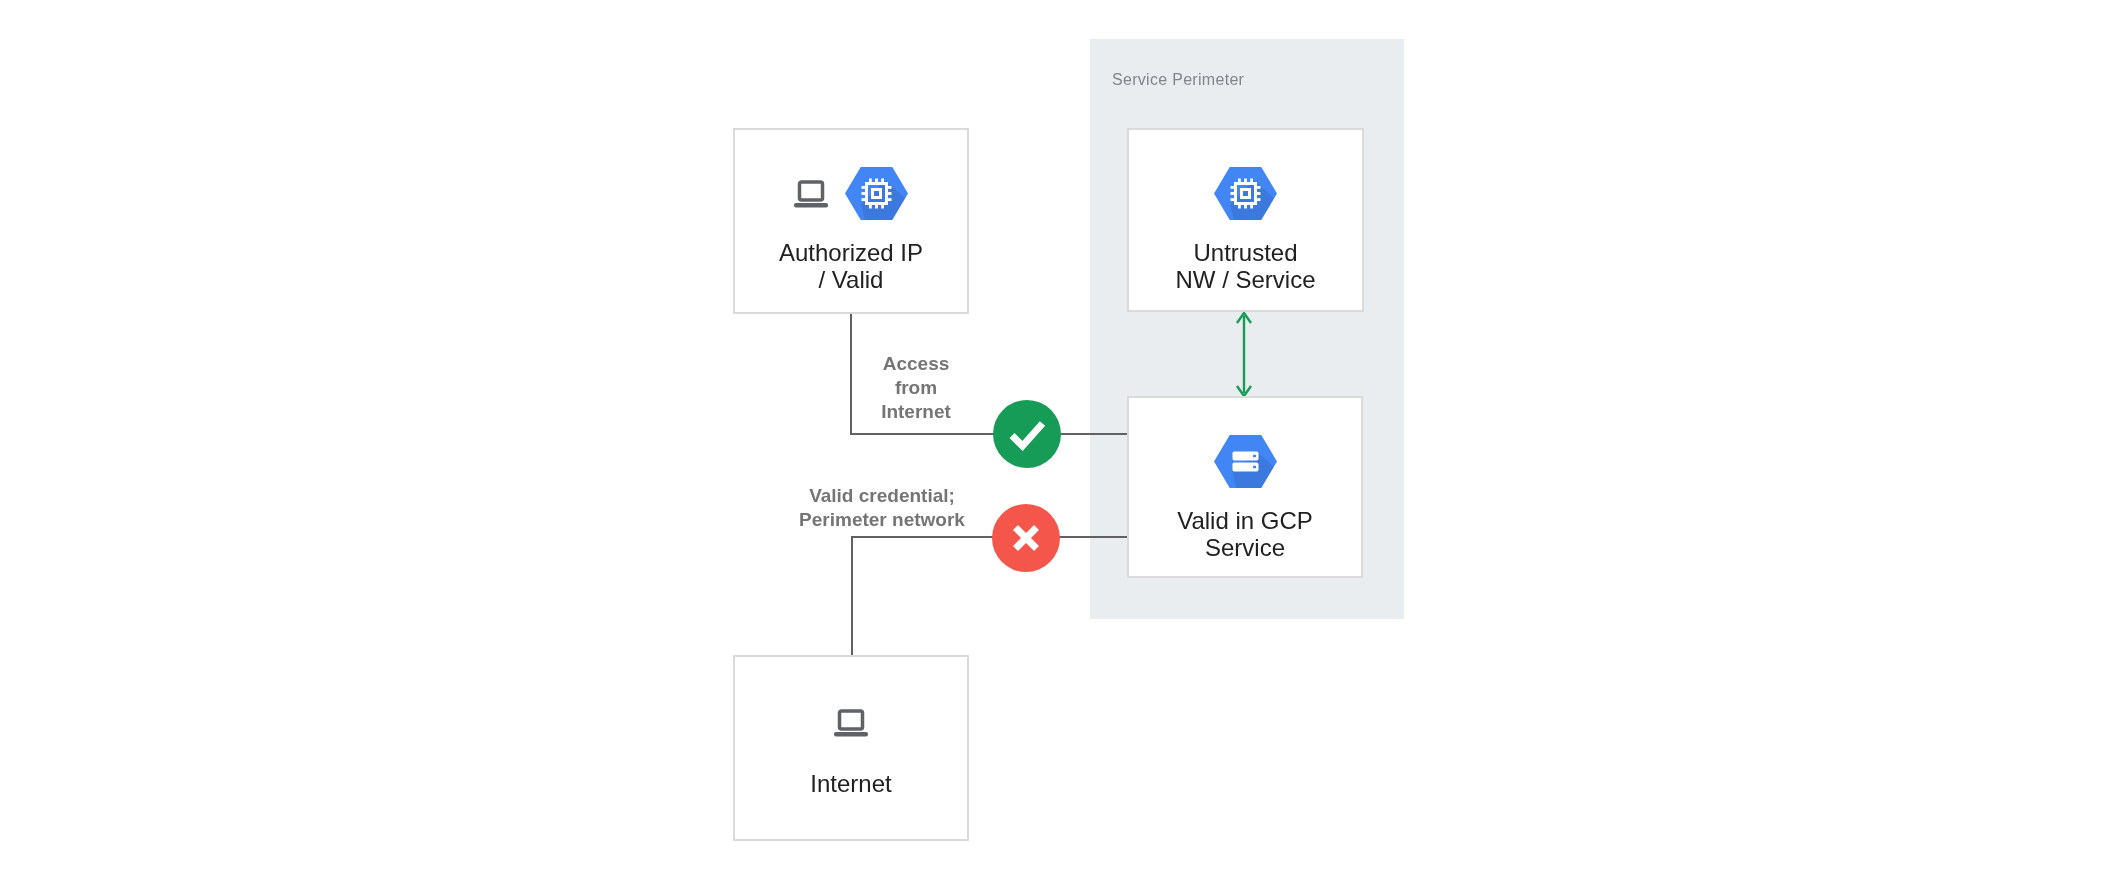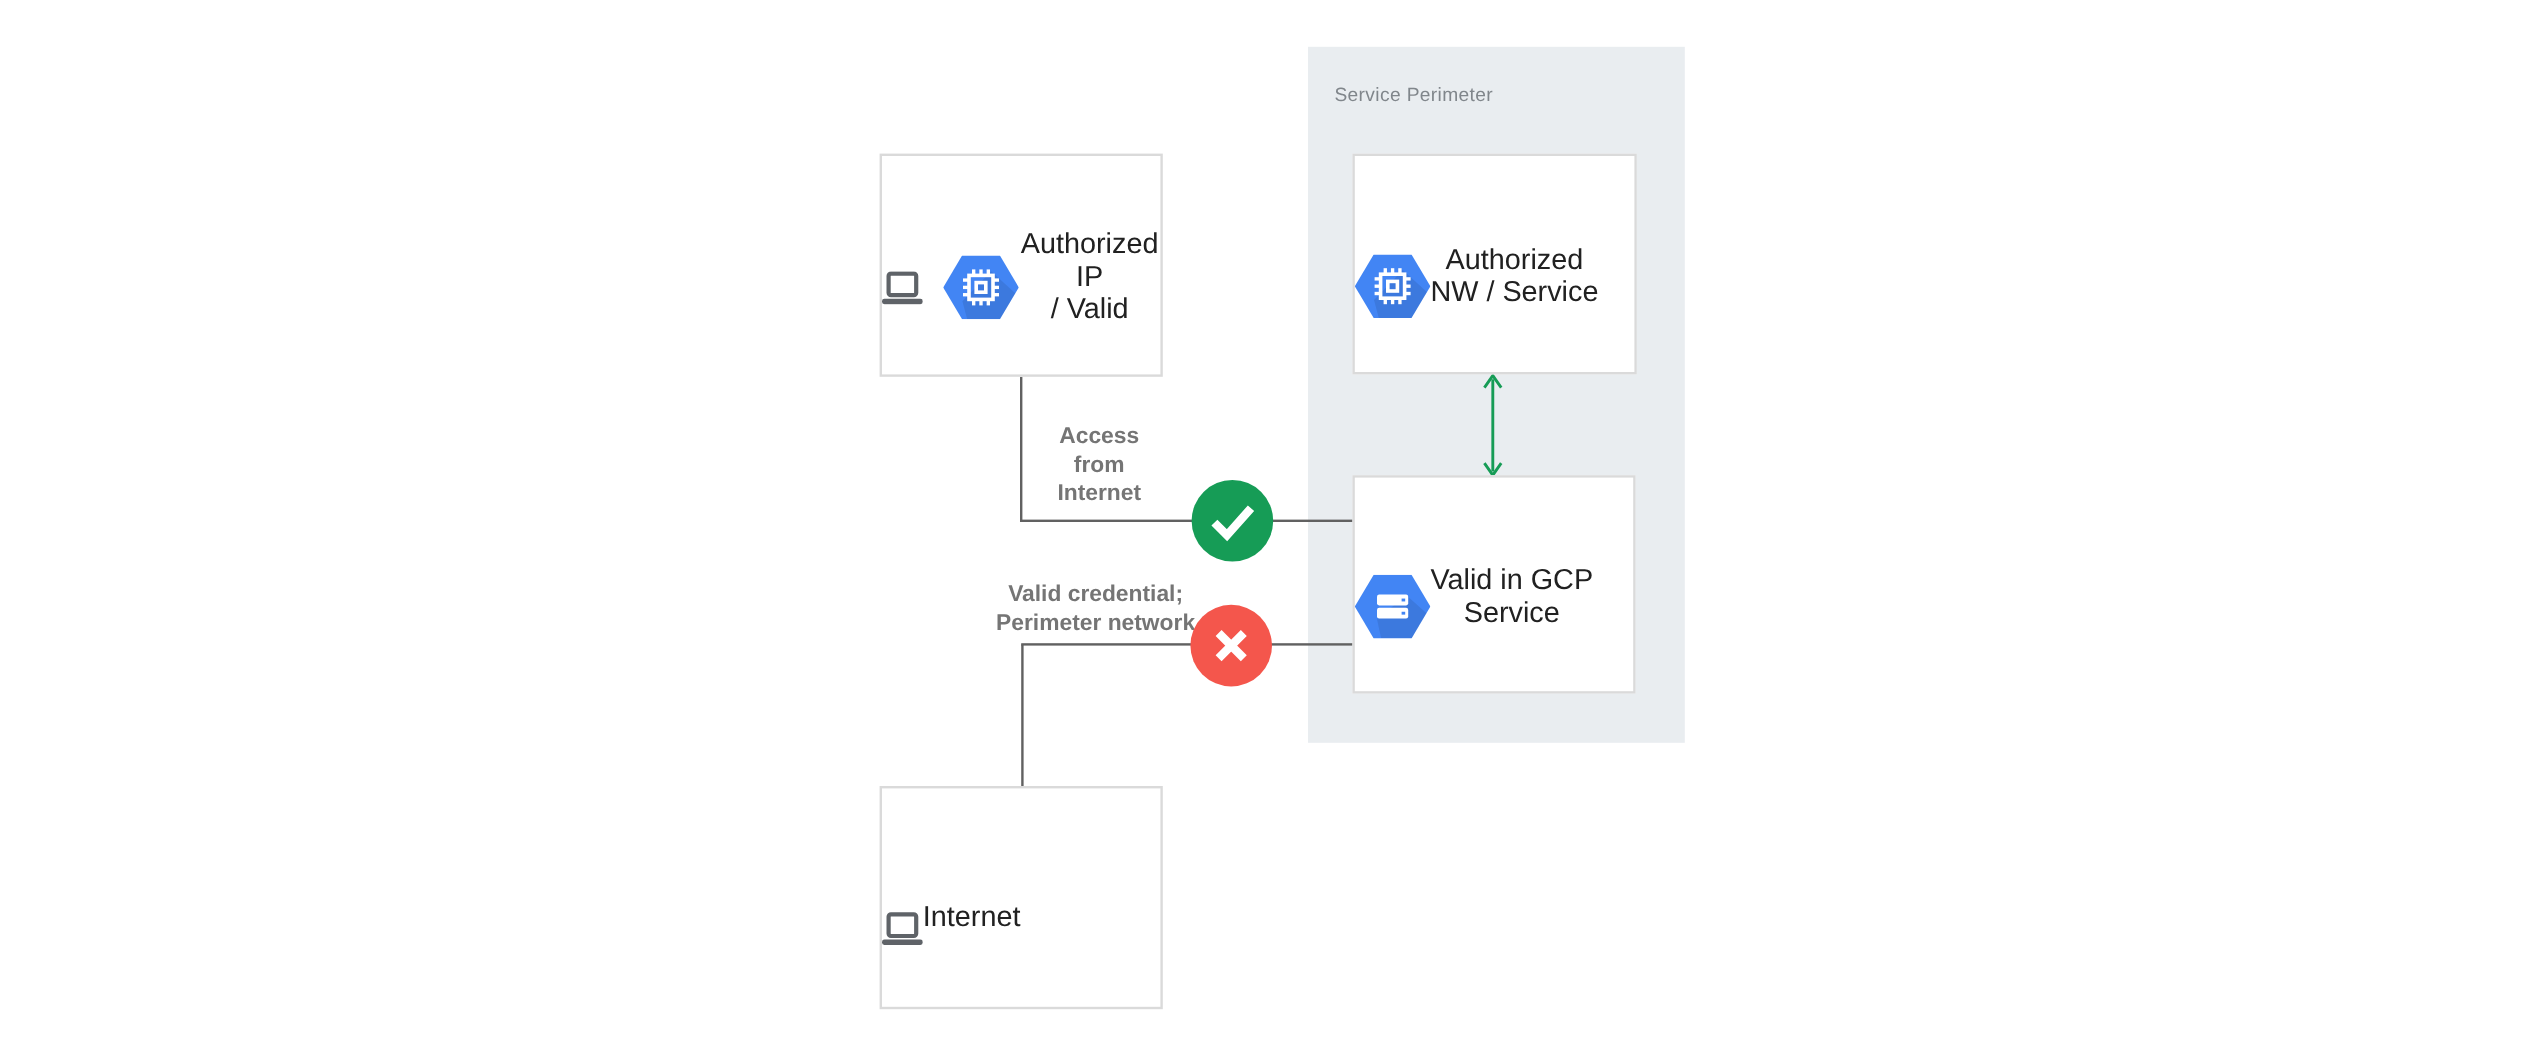--- a/index.html
+++ b/index.html
@@ -24,20 +24,21 @@
     letter-spacing: 0.3px;
     color: var(--perimeter-label, #80868b);
     white-space: nowrap;
   }
   .node {
     position: absolute;
     background: #ffffff;
     border: 2px solid var(--box-border, #dadada);
     box-sizing: border-box;
     display: flex;
+    flex-direction: column;
     align-items: center;
     z-index: 2;
   }
   .box-a { left: 733px; top: 128px; width: 236px; height: 186px; }
   .box-b { left: 1127px; top: 128px; width: 237px; height: 184px; }
   .box-c { left: 1127px; top: 396px; width: 236px; height: 182px; }
   .box-d { left: 733px; top: 655px; width: 236px; height: 186px; }
   .icon-row {
     display: flex;
     align-items: center;
@@ -73,21 +74,21 @@
   .ann {
     position: absolute;
     font-size: 19px;
     line-height: 24px;
     color: var(--text-gray, #757575);
     text-align: center;
     z-index: 2;
     font-weight: bold;
   }
   #ann-access { left: 846px; top: 352px; width: 140px; }
-  #ann-valid  { left: 778px; top: 484px; width: 270px; }
+  #ann-valid  { left: 747px; top: 484px; width: 270px; }
   .arrow-svg { position: absolute; left: 1235px; top: 311px; z-index: 2; }
   .hex-body  { fill: var(--blue, #4285f4); }
   .hex-shadow { fill: #000; opacity: 0.09; }
   .glyph-stroke { fill: none; stroke: #ffffff; stroke-width: 3; }
   .glyph-fill { fill: #ffffff; }
   .glyph-dot { fill: var(--blue, #4285f4); }
   .laptop-stroke { fill: none; stroke: var(--icon-gray, #5f6368); stroke-width: 3.5; }
   .laptop-fill { fill: var(--icon-gray, #5f6368); }
   .badge-stroke { fill: none; stroke: #ffffff; stroke-width: 7; }
   .arrow-stroke { fill: none; stroke: var(--green, #169c56); stroke-width: 2.4; }
@@ -168,21 +169,21 @@
         <rect class="glyph-fill" x="16.5" y="25.1" width="5" height="2.8"></rect>
         <rect class="glyph-fill" x="16.5" y="31.2" width="5" height="2.8"></rect>
         <rect class="glyph-fill" x="41.5" y="19" width="5" height="2.8"></rect>
         <rect class="glyph-fill" x="41.5" y="25.1" width="5" height="2.8"></rect>
         <rect class="glyph-fill" x="41.5" y="31.2" width="5" height="2.8"></rect>
         <rect class="glyph-stroke" x="21.5" y="16.5" width="20" height="20"></rect>
         <rect class="glyph-stroke" x="27.5" y="22.5" width="8" height="8"></rect>
       </svg>
     </div>
     <div class="node-label">
-      <div>Authorized</div>
+      <div>Untrusted</div>
       <div>NW / Service</div>
     </div>
   </div>
 
   <div class="node box-c">
     <div class="icon-row">
       <svg width="63" height="53" viewBox="0 0 63 53">
         <defs>
             <clipPath id="hexclip3">
               <polygon points="15.75,0 47.25,0 63,26.5 47.25,53 15.75,53 0,26.5"></polygon>

